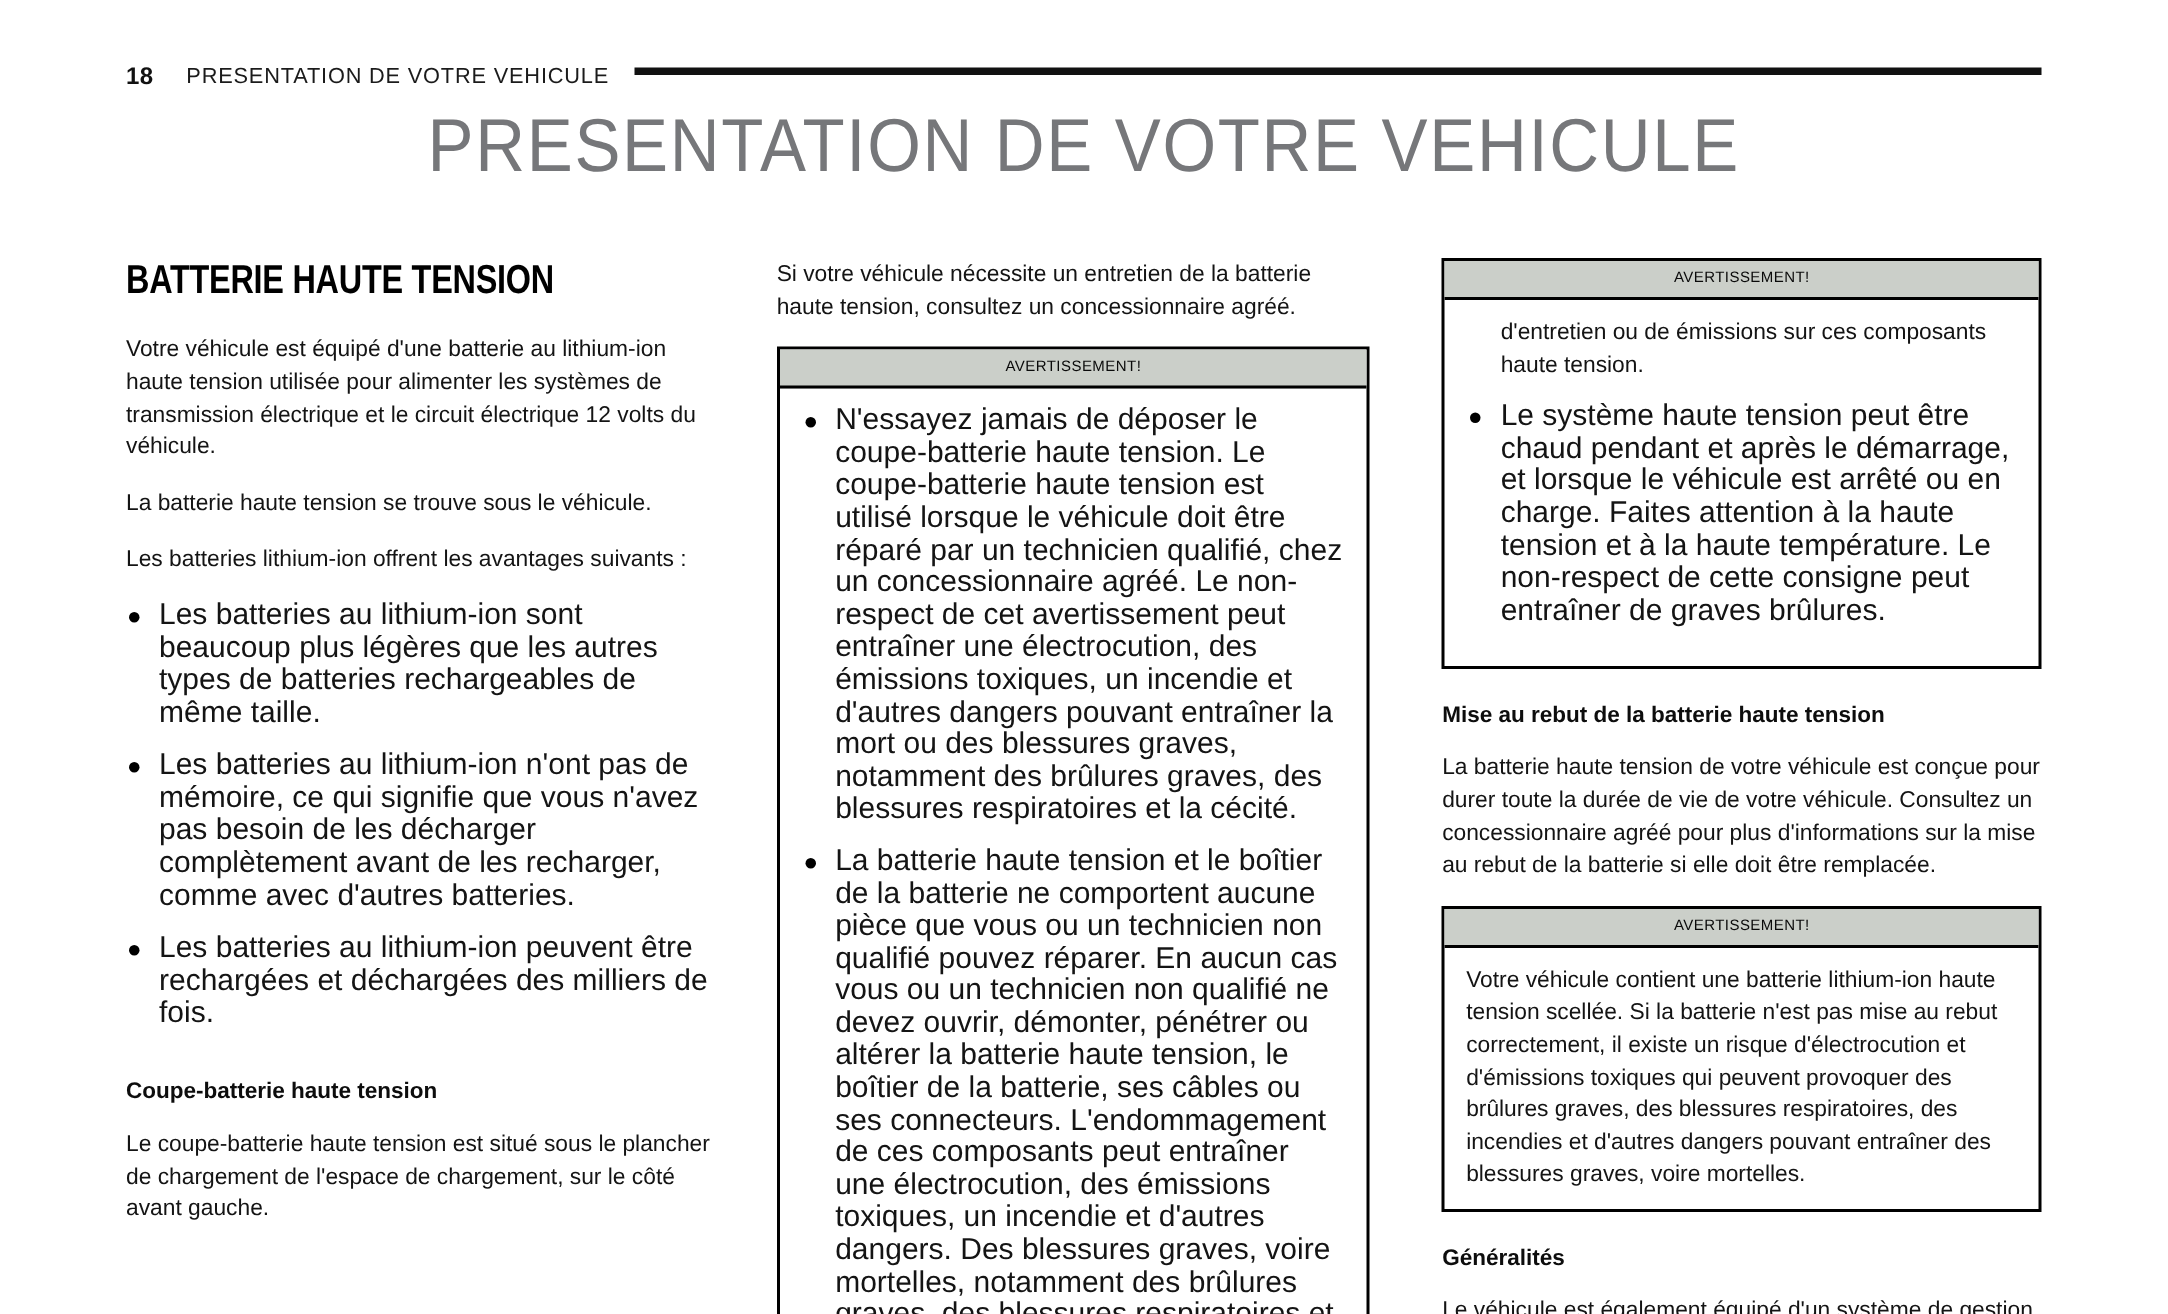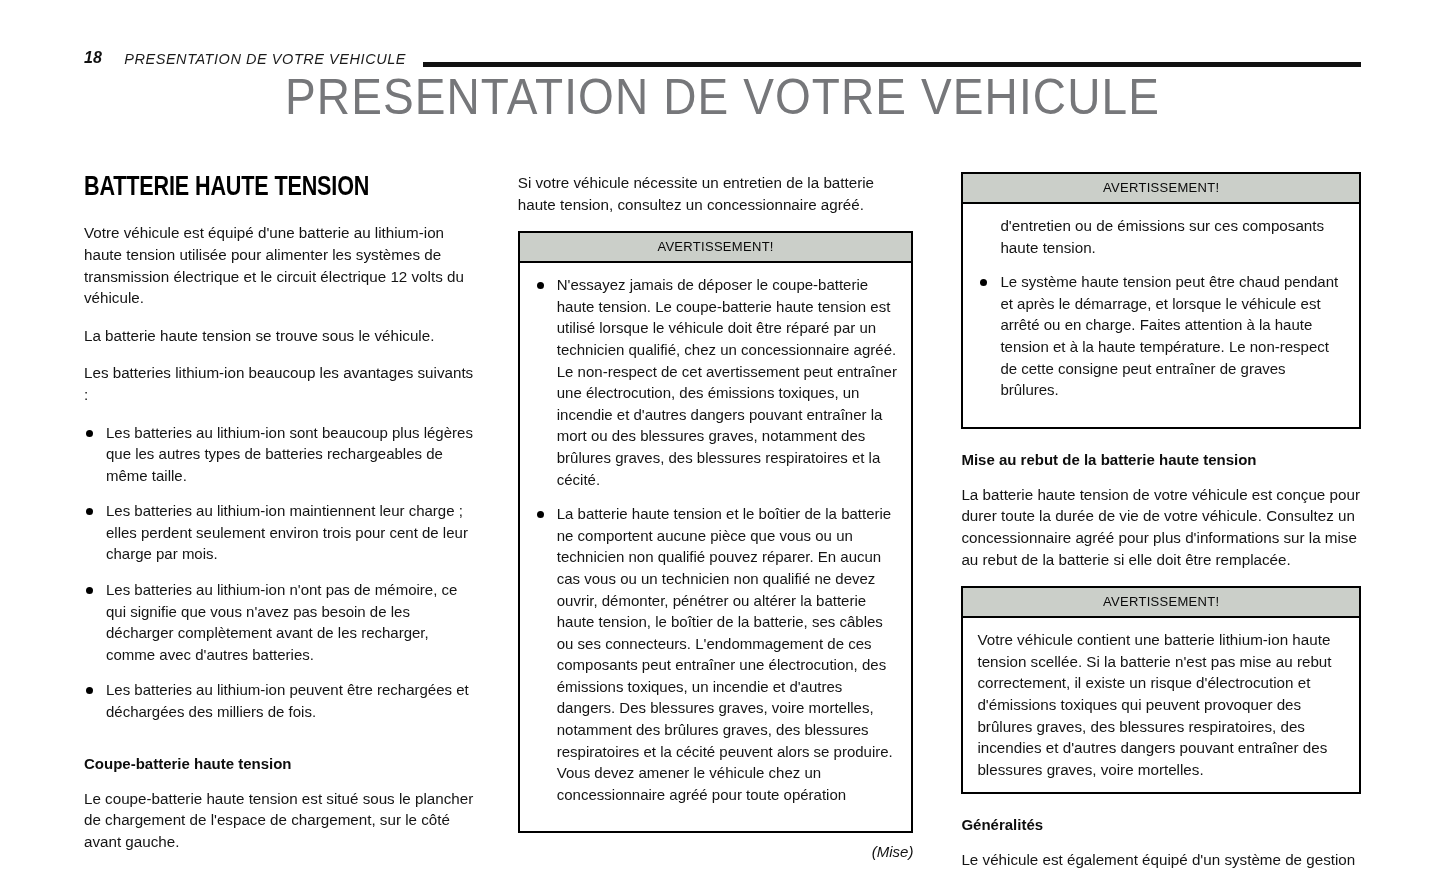--- a/index.html
+++ b/index.html
@@ -26,22 +26,21 @@
   }
 
   
   .running-header {
     position: absolute;
     left: 84px;
     top: 44px;
     right: 84px;
     height: 22px;
     display: flex;
-    align-items: flex-end;
-    font-style: italic;
+    align-items: flex-start;
   }
   .page-number {
     font-size: 16px;
     font-weight: bold;
     letter-spacing: 0.2px;
     color: #111;
     margin-right: 22px;
     line-height: 1;
   }
   .header-chapter {
@@ -129,21 +128,21 @@
   }
 
   ul.bullets {
     list-style: none;
     margin: 0 0 14px 0;
     padding: 0;
   }
   ul.bullets li {
     position: relative;
     padding-left: 22px;
-    font-size: 15px;
+    font-size: 20px;
     line-height: 21.6px;
     margin-bottom: 14px;
     color: #141414;
   }
   ul.bullets li:last-child { margin-bottom: 0; }
   ul.bullets li .dot {
     position: absolute;
     left: 2px;
     top: 8px;
     width: 7px;
@@ -156,21 +155,21 @@
   .warning-box {
     border: 2px solid #000000;
     background: #ffffff;
     box-sizing: border-box;
     margin: 0 0 0 0;
   }
   .warning-title {
     background: #cbcfc9;
     border-bottom: 2px solid #000000;
     text-align: center;
-    font-size: 13px;
+    font-size: 10px;
     font-weight: normal;
     letter-spacing: 0.3px;
     padding: 6px 0 7px 0;
     color: #0a0a0a;
   }
   .warning-body {
     padding: 11px 14px 12px 14px;
   }
   .warning-body ul.bullets li {
     padding-left: 23px;
@@ -215,30 +214,26 @@
 
   <div class="chapter-title">PRESENTATION DE VOTRE VEHICULE</div>
 
   <div class="columns">
 
     <div class="col col-1">
       <h2 class="section-title">BATTERIE HAUTE TENSION</h2>
 
       <p class="body-text">Votre véhicule est équipé d'une batterie au lithium-ion haute tension utilisée pour alimenter les systèmes de transmission électrique et le circuit électrique 12 volts du véhicule.</p>
       <p class="body-text">La batterie haute tension se trouve sous le véhicule.</p>
-      <p class="body-text">Les batteries lithium-ion beaucoup les avantages suivants :</p>
+      <p class="body-text">Les batteries lithium-ion offrent les avantages suivants :</p>
 
       <ul class="bullets">
         <li>
           <span class="dot"></span>
           <span>Les batteries au lithium-ion sont beaucoup plus légères que les autres types de batteries rechargeables de même taille.</span>
-        </li>
-        <li>
-          <span class="dot"></span>
-          <span>Les batteries au lithium-ion maintiennent leur charge ; elles perdent seulement environ trois pour cent de leur charge par mois.</span>
         </li>
         <li>
           <span class="dot"></span>
           <span>Les batteries au lithium-ion n'ont pas de mémoire, ce qui signifie que vous n'avez pas besoin de les décharger complètement avant de les recharger, comme avec d'autres batteries.</span>
         </li>
         <li>
           <span class="dot"></span>
           <span>Les batteries au lithium-ion peuvent être rechargées et déchargées des milliers de fois.</span>
         </li>
       </ul>

